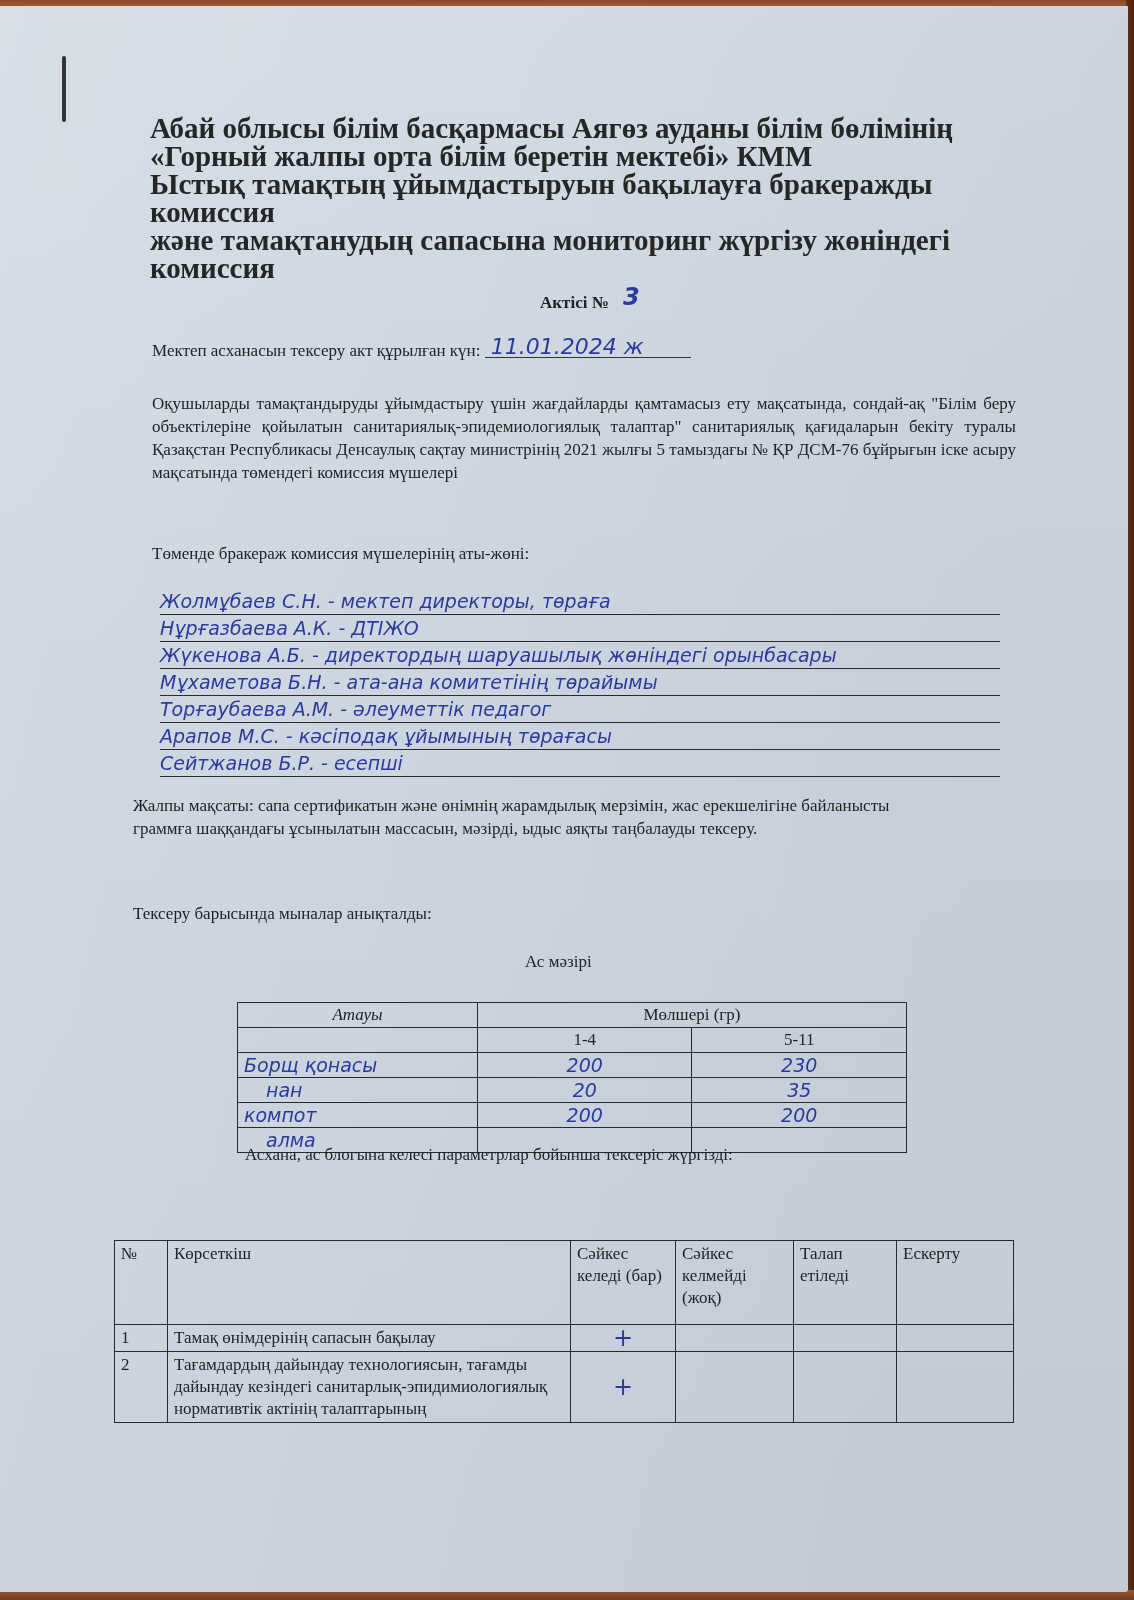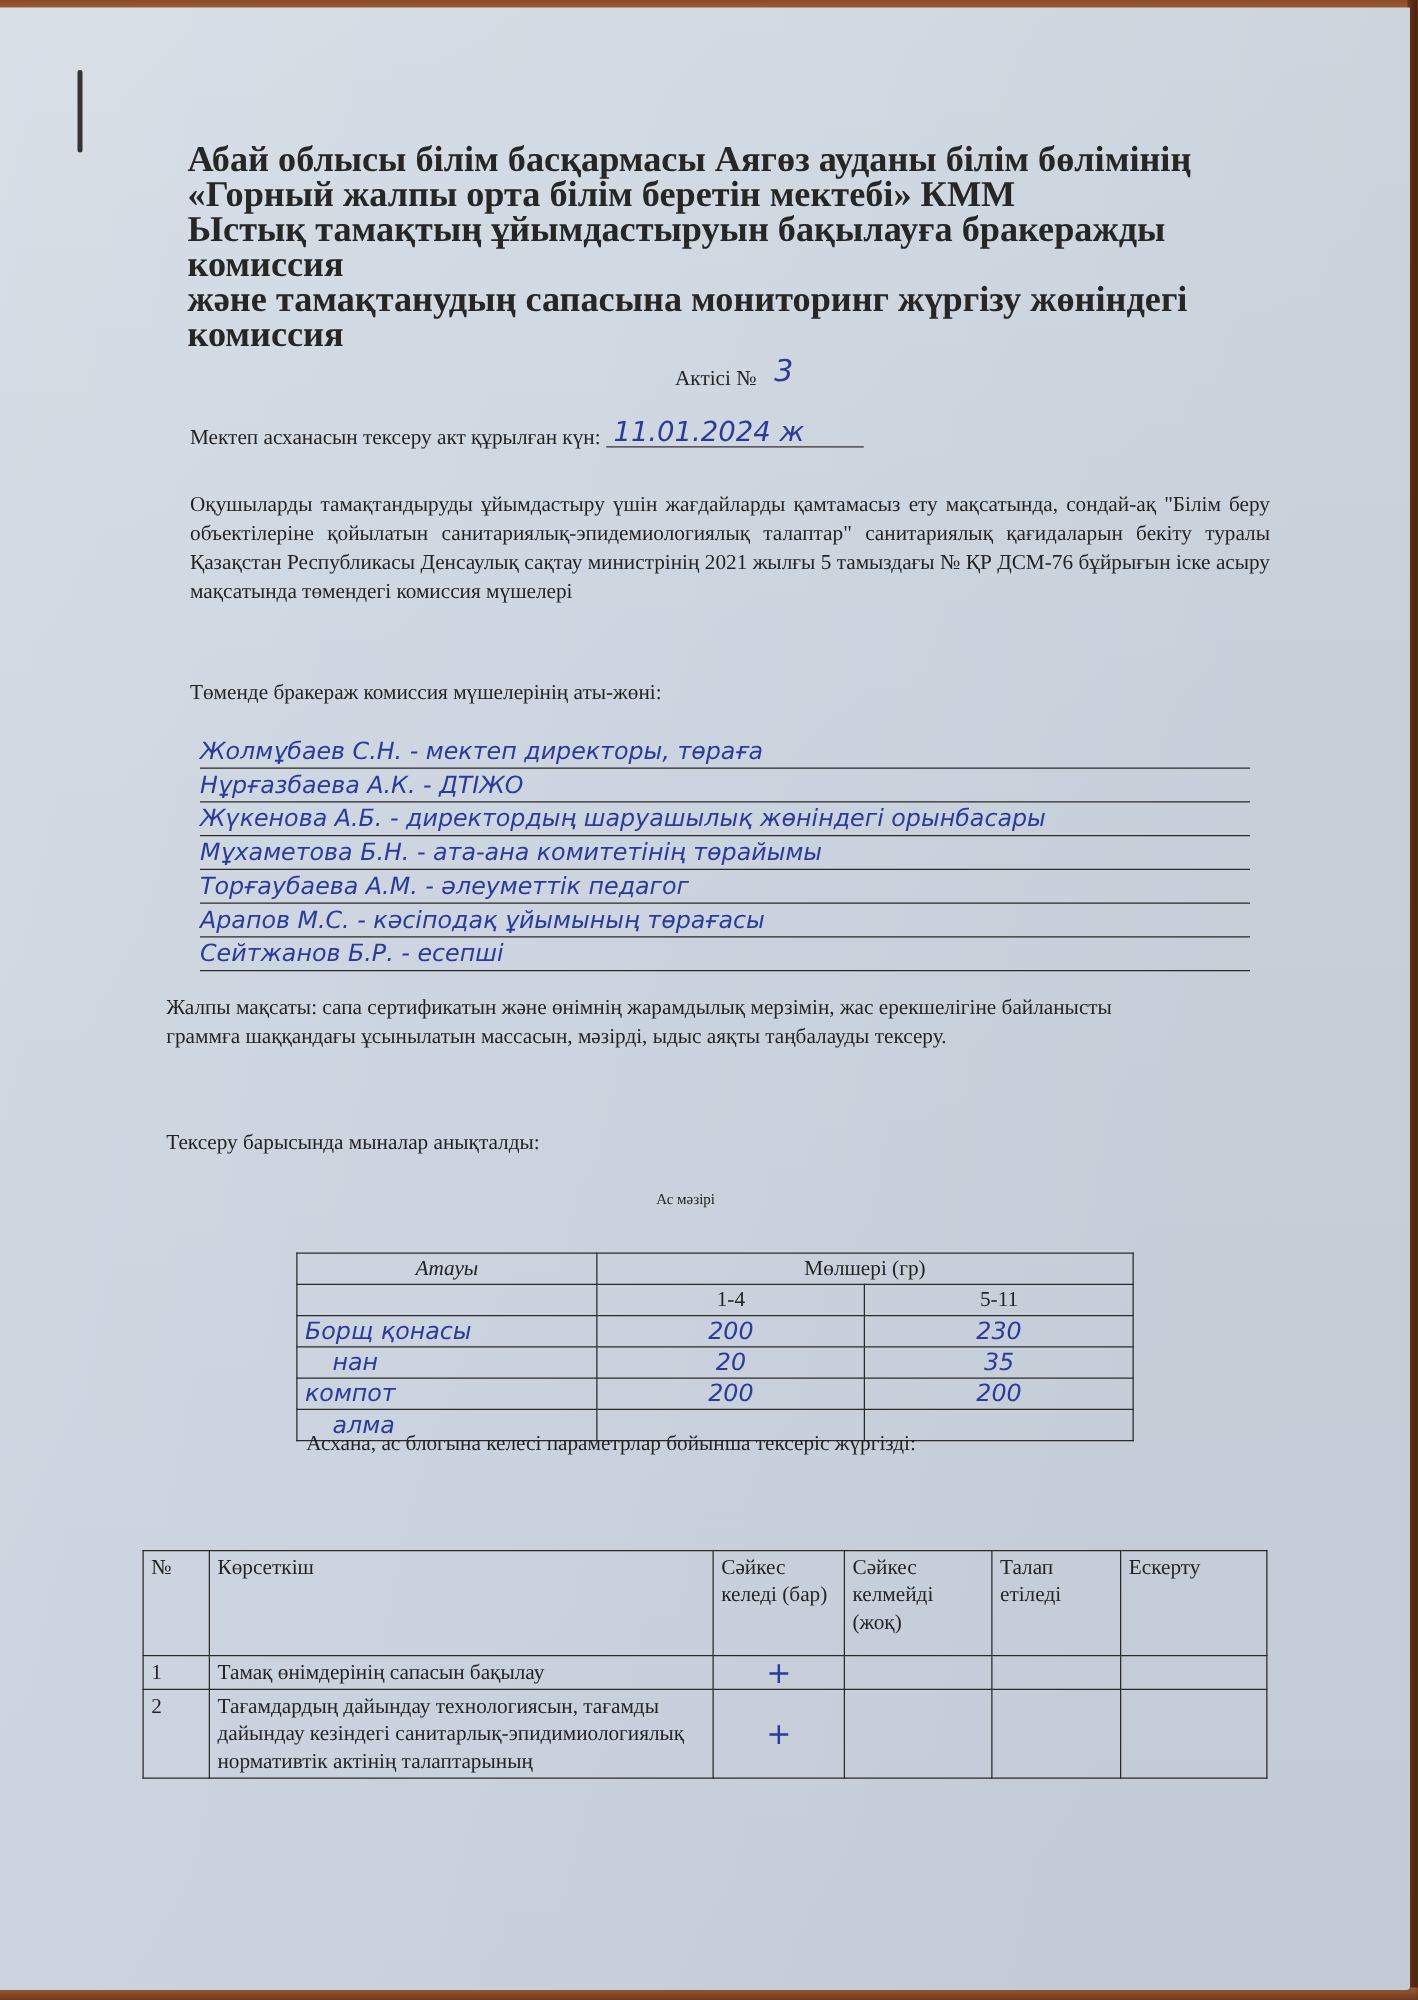--- a/index.html
+++ b/index.html
@@ -17,36 +17,36 @@
     background: linear-gradient(180deg, #d3dbe4 0%, #cdd6e0 40%, #c9d2dd 100%);
     border-bottom-right-radius: 3px;
   }
   .shade { position: absolute; inset: 0; background: linear-gradient(100deg, rgba(255,255,255,0.10) 0%, rgba(255,255,255,0) 35%, rgba(0,0,0,0.03) 80%); pointer-events: none; }
   .binder-mark { position: absolute; left: 62px; top: 50px; width: 4px; height: 66px; background: #333; border-radius: 2px; }
 
   .title {
     position: absolute; left: 150px; top: 108px; width: 880px;
     font-weight: bold; font-size: 29px; line-height: 28px; color: #262626;
   }
-  .act-line { position: absolute; left: 540px; top: 280px; font-size: 17px; }
+  .act-line { position: absolute; left: 540px; top: 280px; font-size: 17px; font-weight: bold; }
   .hand { font-family: "DejaVu Sans", sans-serif; font-style: italic; color: #2c3a9e; }
   .act-no { font-size: 24px; margin-left: 10px; position: relative; top: -3px; }
 
   .date-line { position: absolute; left: 152px; top: 333px; font-size: 17px; white-space: nowrap; }
   .date-val { display: inline-block; width: 200px; border-bottom: 1px solid #333; font-size: 22px; position: relative; top: -2px; padding-left: 6px; line-height: 20px; }
 
   .para { position: absolute; left: 152px; top: 386px; width: 864px; font-size: 17px; line-height: 23px; text-align: justify; }
 
   .members-label { position: absolute; left: 152px; top: 538px; font-size: 17px; }
   .members { position: absolute; left: 160px; top: 582px; width: 840px; }
   .member { height: 26px; border-bottom: 1.5px solid #2a2a2a; font-size: 19px; line-height: 26px; white-space: nowrap; overflow: visible; }
 
   .goal { position: absolute; left: 133px; top: 788px; width: 760px; font-size: 17px; line-height: 23px; }
   .found { position: absolute; left: 133px; top: 898px; font-size: 17px; }
-  .menu-title { position: absolute; left: 525px; top: 946px; font-size: 12px; }
+  .menu-title { position: absolute; left: 525px; top: 946px; font-size: 17px; }
 
   table { border-collapse: collapse; }
   .menu-table { position: absolute; left: 237px; top: 996px; width: 670px; font-size: 17px; }
   .menu-table td { border: 1.5px solid #2a2a2a; height: 24px; padding: 0 6px; text-align: center; vertical-align: middle; }
   .menu-table td.name { text-align: left; width: 205px; font-size: 19px; }
   .menu-table td.num { font-size: 19px; }
 
   .inspect-title { position: absolute; left: 245px; top: 1139px; font-size: 17px; }
   .check-table { position: absolute; left: 114px; top: 1234px; width: 900px; font-size: 17px; line-height: 22px; }
   .check-table td { border: 1.5px solid #2a2a2a; vertical-align: top; padding: 2px 6px; }

